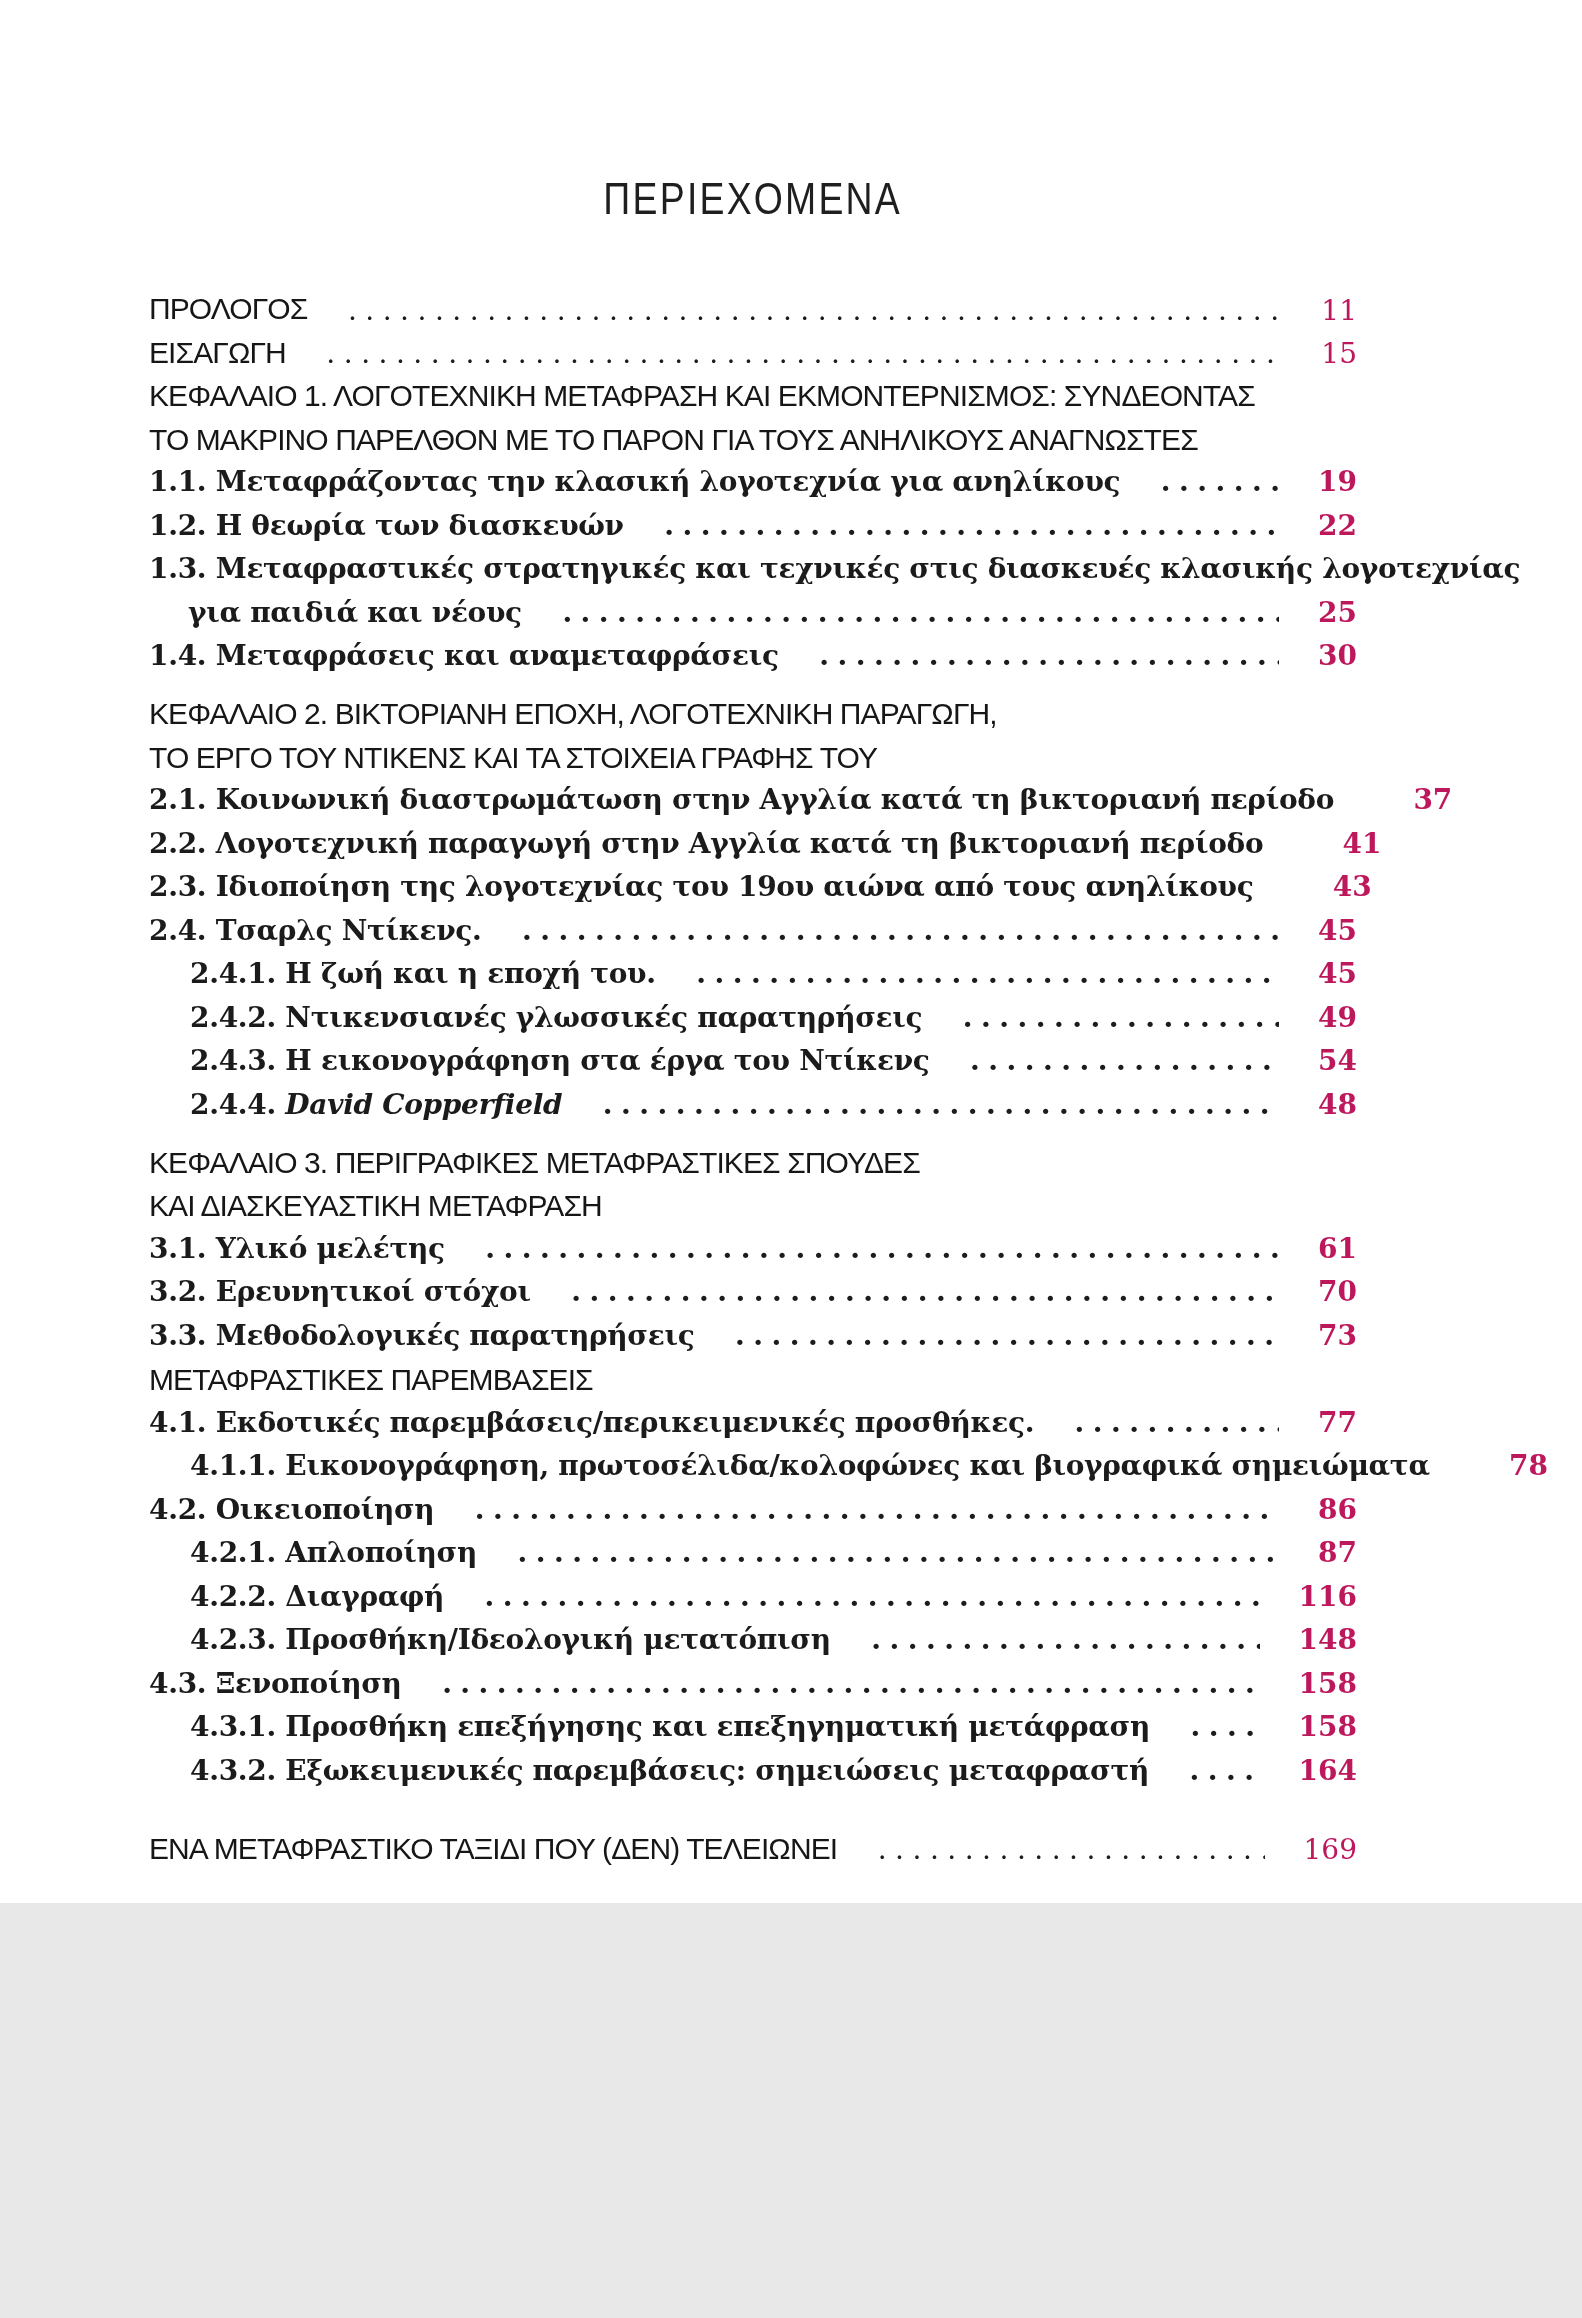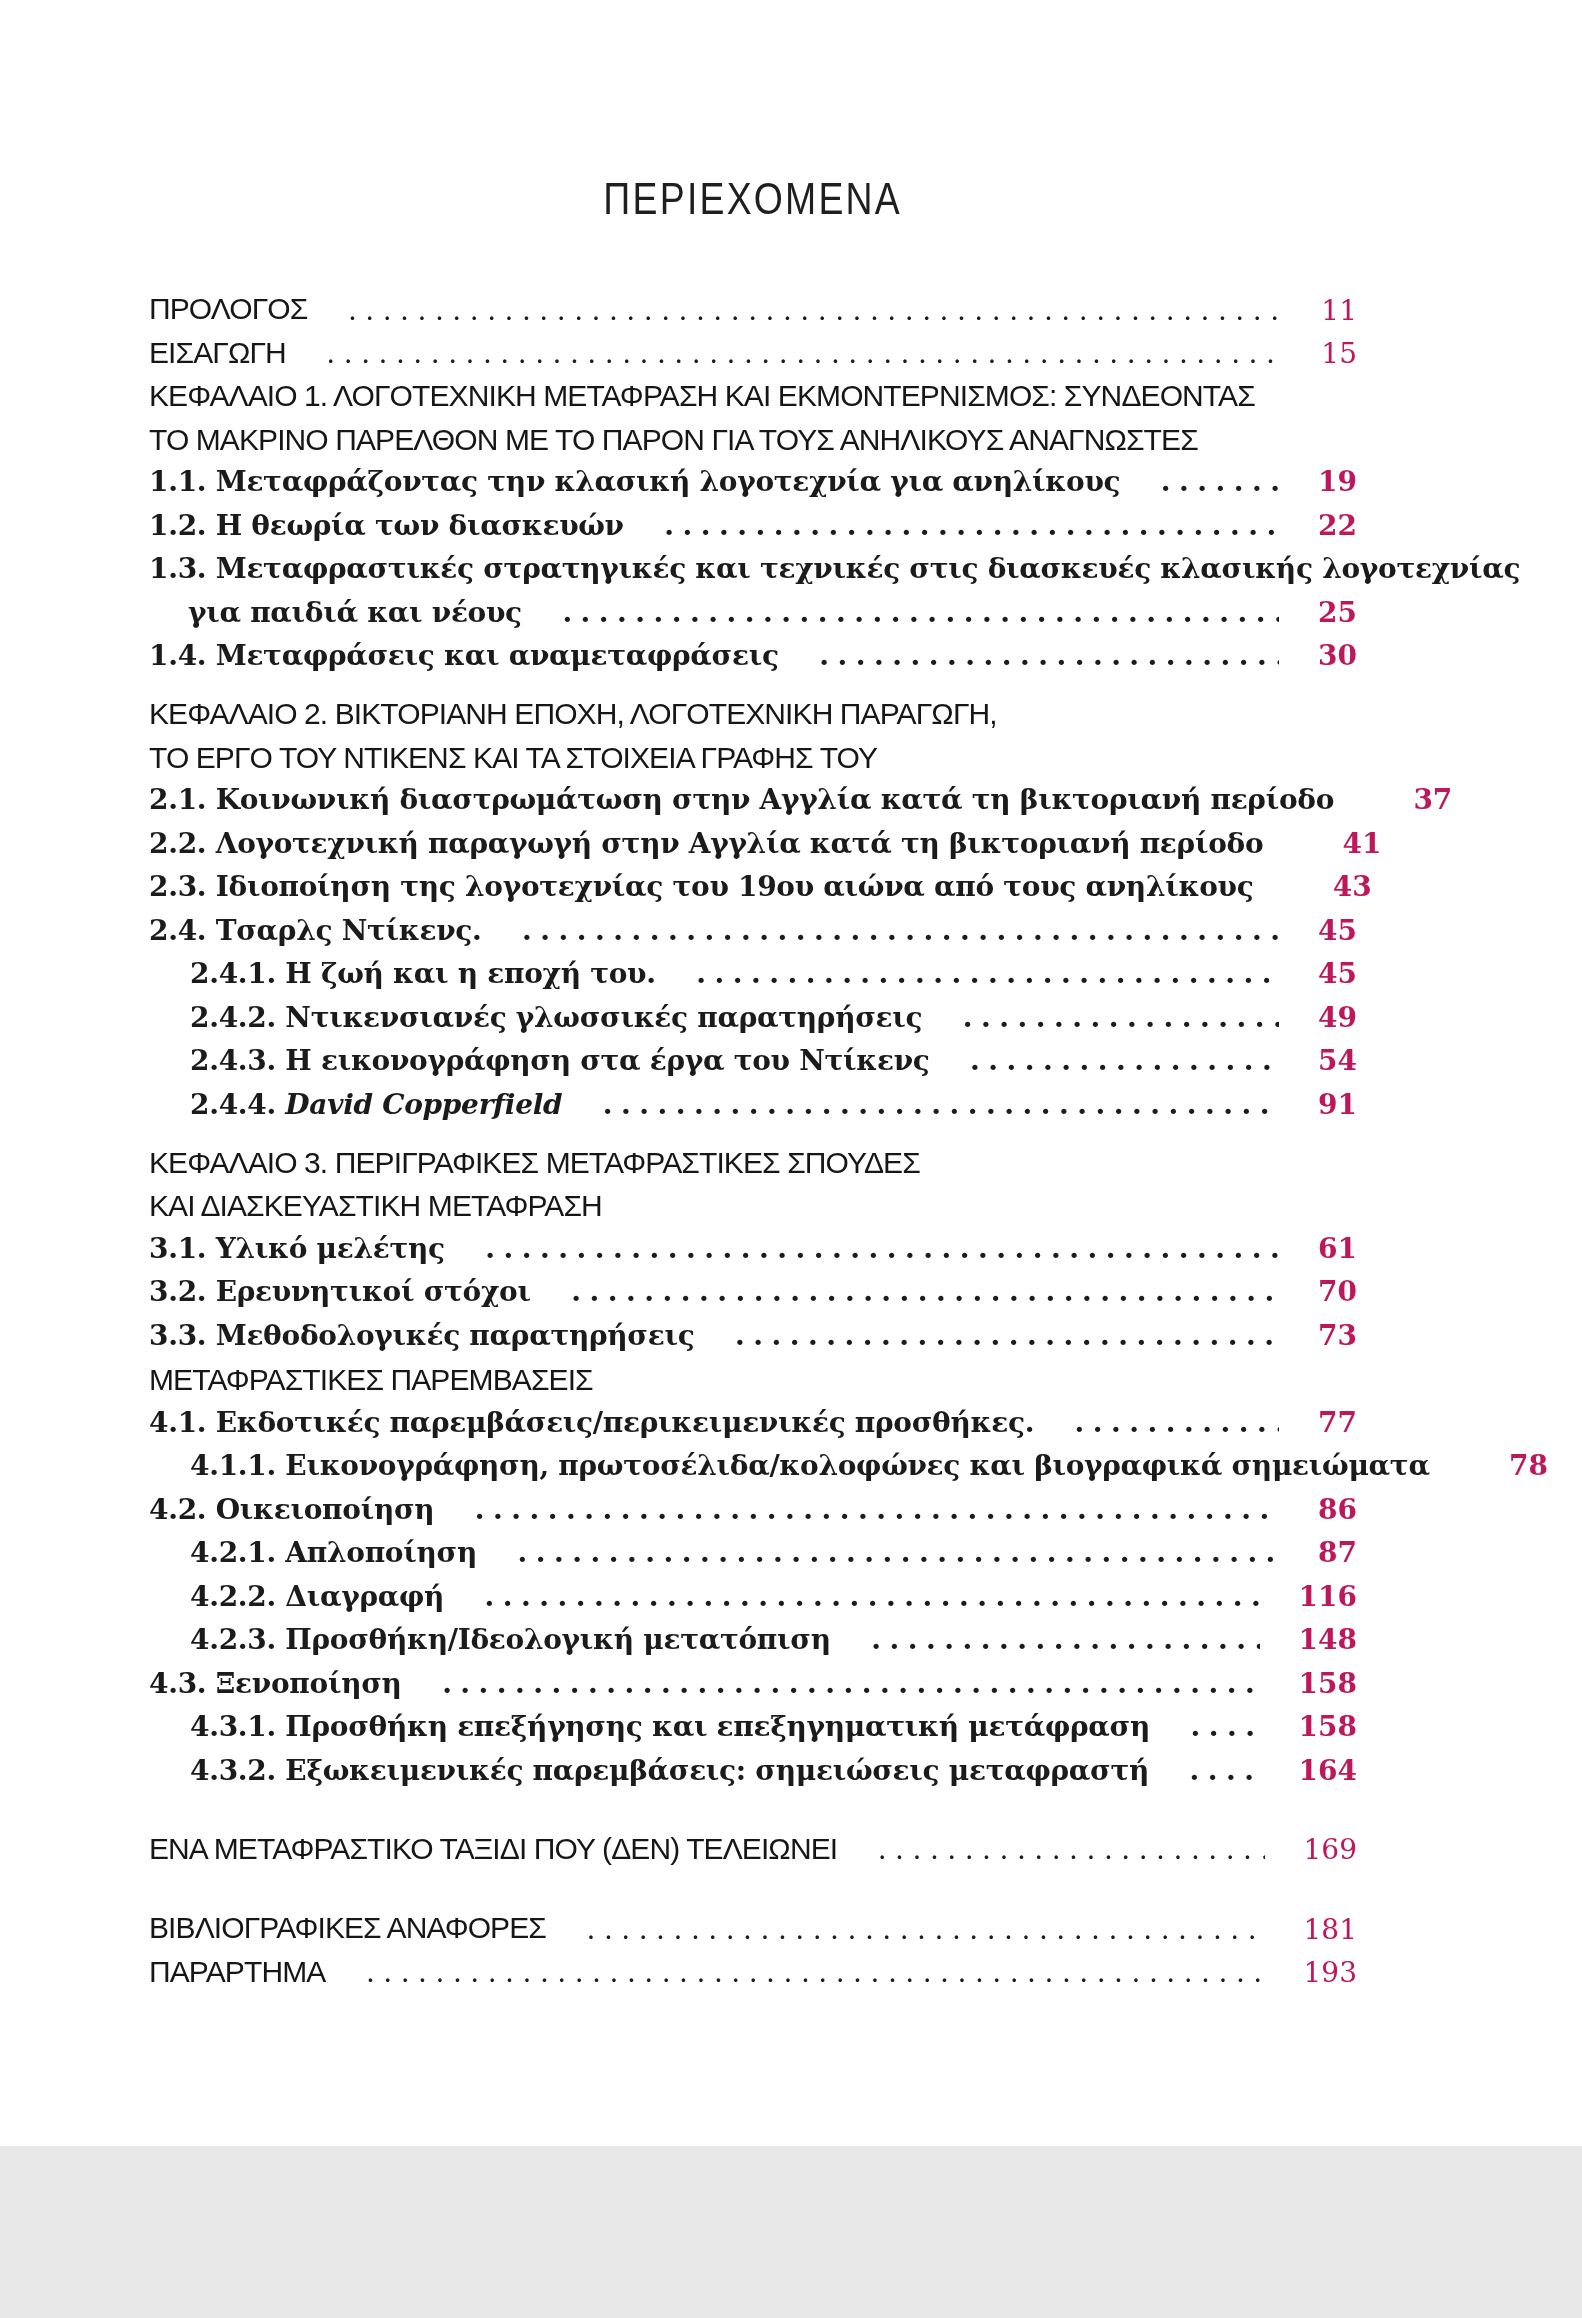--- a/index.html
+++ b/index.html
@@ -1,18 +1,18 @@
 <!DOCTYPE html>
 <html lang="el" style="font-size:13.7px"><head>
 <meta charset="utf-8">
 <style>
   html,body { margin:0; padding:0; background:#e8e8e8; }
   .page {
     position:relative;
-    width:1582px; height:2146px;
+    width:1582px; height:1903px;
     background:#ffffff;
     margin:0 auto;
     overflow:hidden;
     color:#1b1b1b;
   }
   .content {
     position:absolute;
     left:149px; top:175px;
     width:1208px;
   }
@@ -180,21 +180,21 @@
 
     <div class="row serif ind">
       <span class="t">2.4.3. Η εικονογράφηση στα έργα του Ντίκενς</span>
       <span class="leader"></span>
       <span class="pg">54</span>
     </div>
 
     <div class="row serif ind">
       <span class="t"><span>2.4.4. </span><span class="it">David Copperfield</span></span>
       <span class="leader"></span>
-      <span class="pg">91</span>
+      <span class="pg">48</span>
     </div>
 
     <div class="row caps gap">
       <span class="t">ΚΕΦΑΛΑΙΟ 3. ΠΕΡΙΓΡΑΦΙΚΕΣ ΜΕΤΑΦΡΑΣΤΙΚΕΣ ΣΠΟΥΔΕΣ</span>
     </div>
     <div class="row caps">
       <span class="t">ΚΑΙ ΔΙΑΣΚΕΥΑΣΤΙΚΗ ΜΕΤΑΦΡΑΣΗ</span>
     </div>
 
     <div class="row serif">

